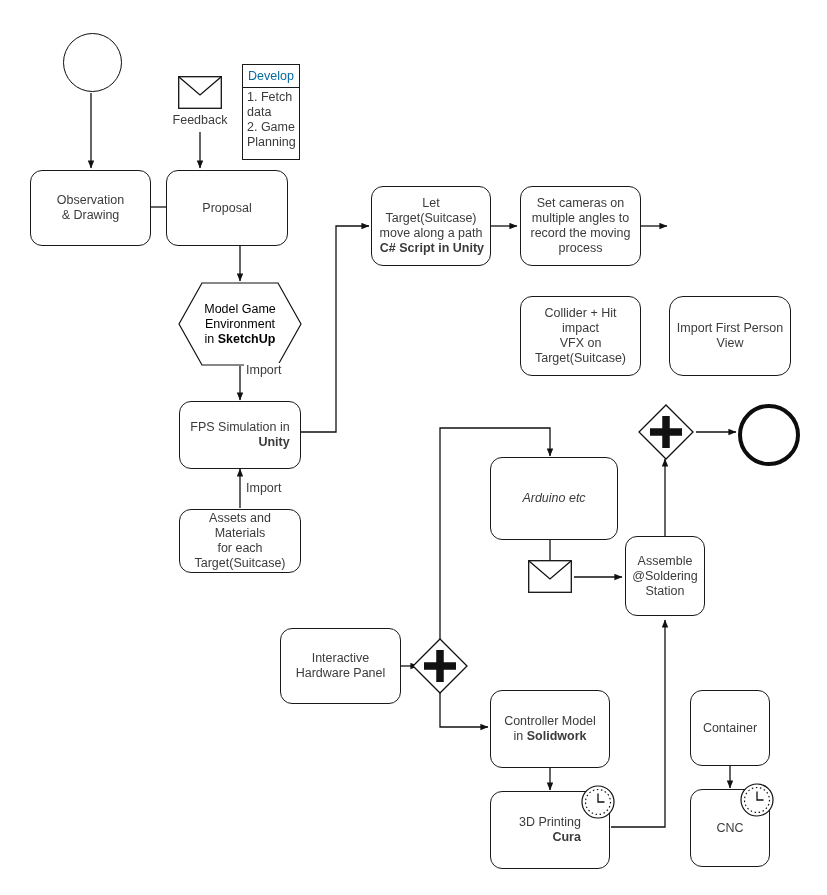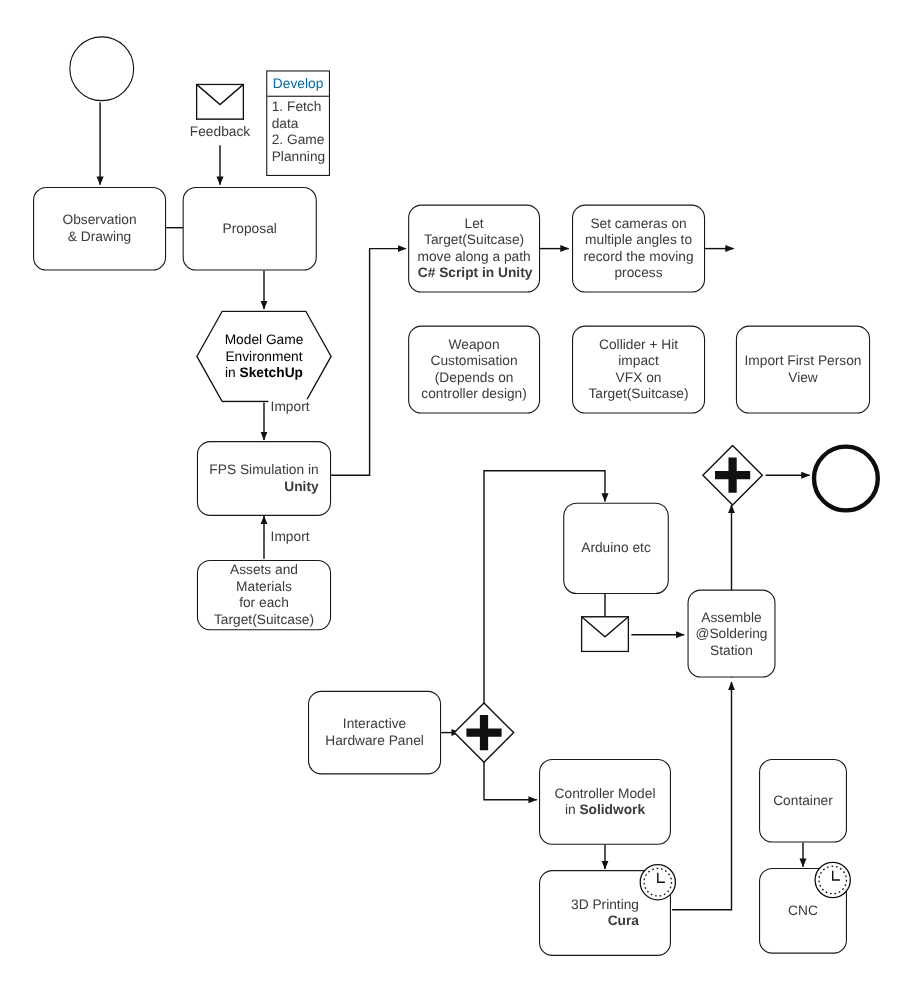--- a/index.html
+++ b/index.html
@@ -237,45 +237,37 @@
   <div class="node task" style="left:520px; top:186px; width:121px; height:80px;">
     <div>
       <div>Set cameras on</div>
       <div>multiple angles to</div>
       <div>record the moving</div>
       <div>process</div>
     </div>
   </div>
 
 
-  <div class="node task" style="left:371px; top:296px; width:120px; height:80px;">
-    <div>
-      <div>Weapon</div>
-      <div>Customisation</div>
-      <div>(Depends on</div>
-      <div>controller design)</div>
-    </div>
-  </div>
 
   <div class="node task" style="left:520px; top:296px; width:121px; height:80px;">
     <div>
       <div>Collider + Hit impact</div>
       <div>VFX on</div>
       <div>Target(Suitcase)</div>
     </div>
   </div>
 
-  <div class="node task" style="left:669px; top:296px; width:122px; height:80px;">
+  <div class="node task" style="left:669px; top:296px; width:122px; height:80px;border-radius:14px;">
     <div>
       <div>Import First Person</div>
       <div>View</div>
     </div>
   </div>
 
-  <div class="node task" style="left:512px; top:457px; width:96px; height:83px;">
+  <div class="node task" style="left:490px; top:457px; width:128px; height:83px;font-style:italic;">
     <div>Arduino etc</div>
   </div>
 
   <div class="node task" style="left:625px; top:536px; width:80px; height:80px;border-radius:12px;">
     <div>
       <div>Assemble</div>
       <div>@Soldering</div>
       <div>Station</div>
     </div>
   </div>

